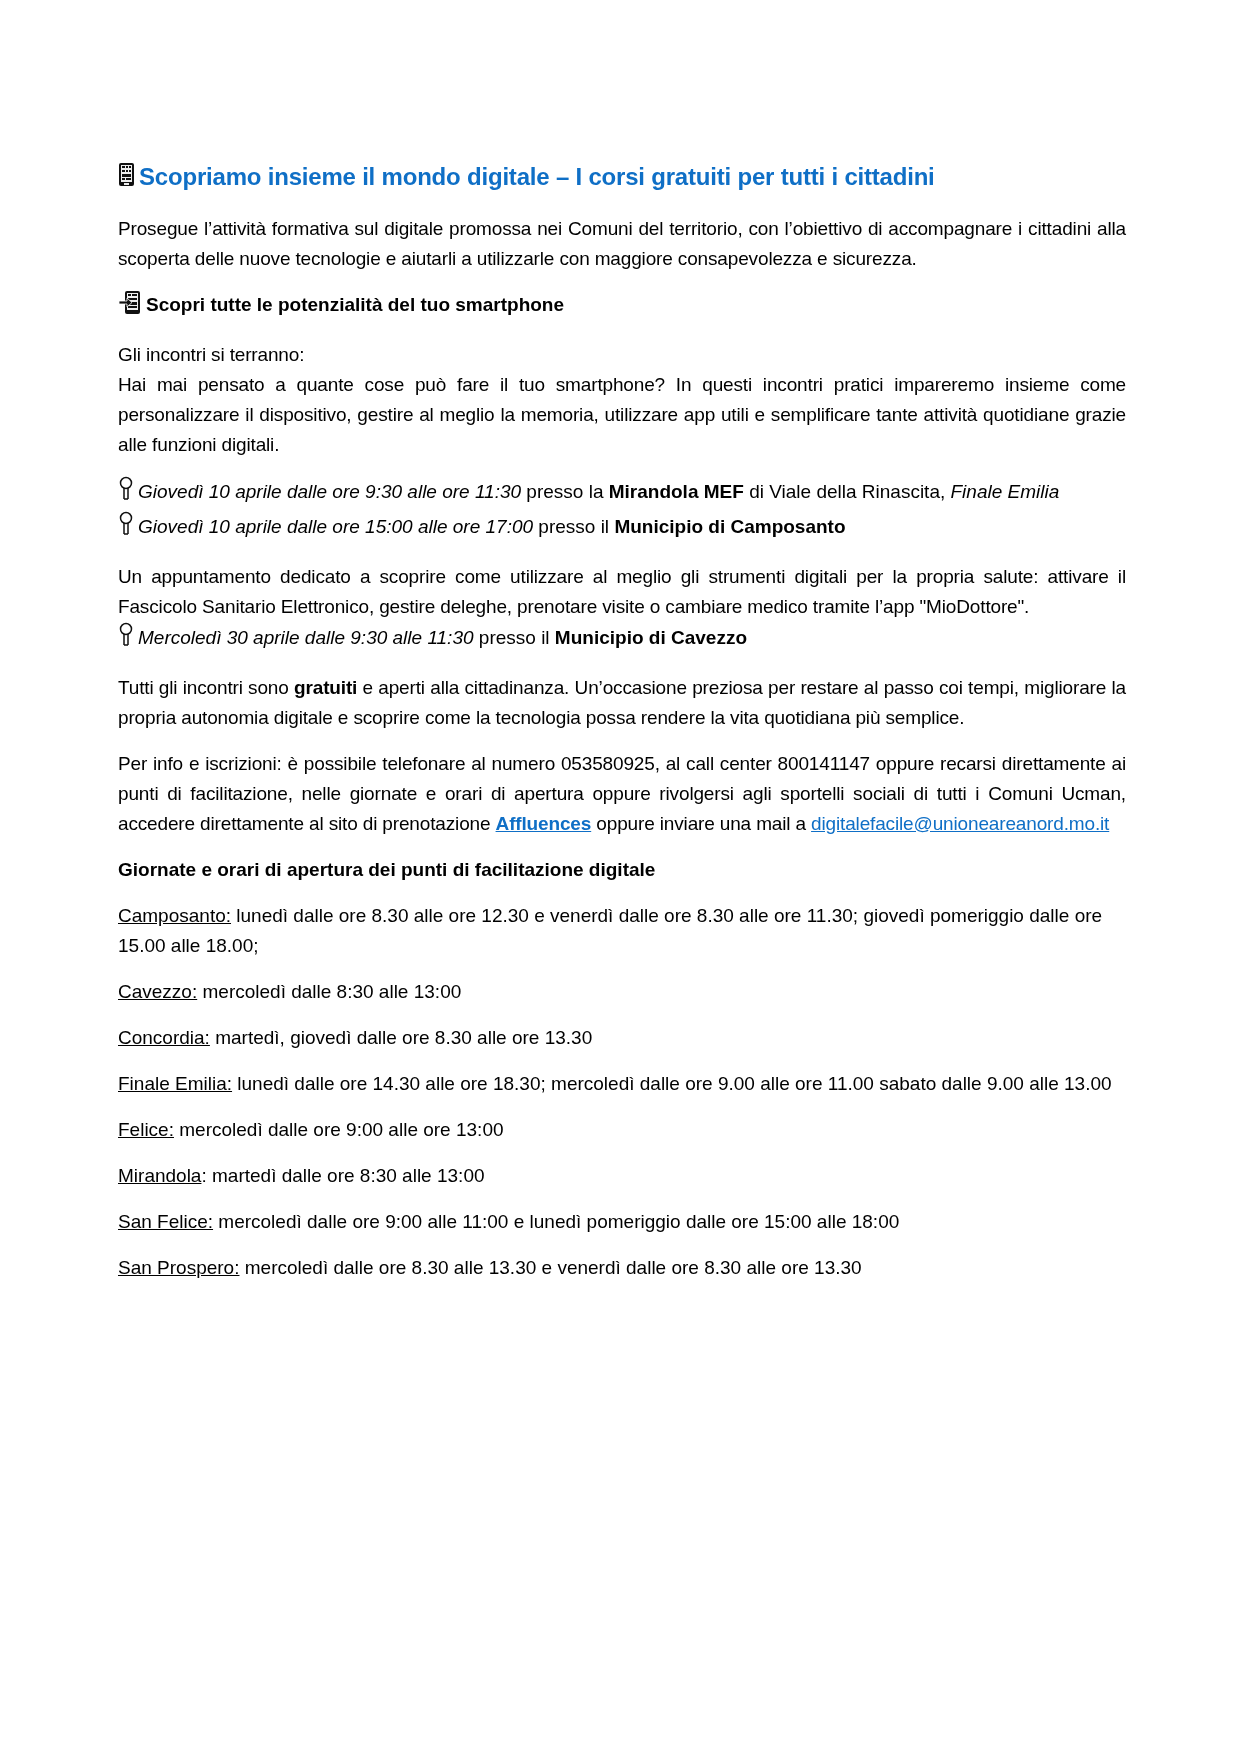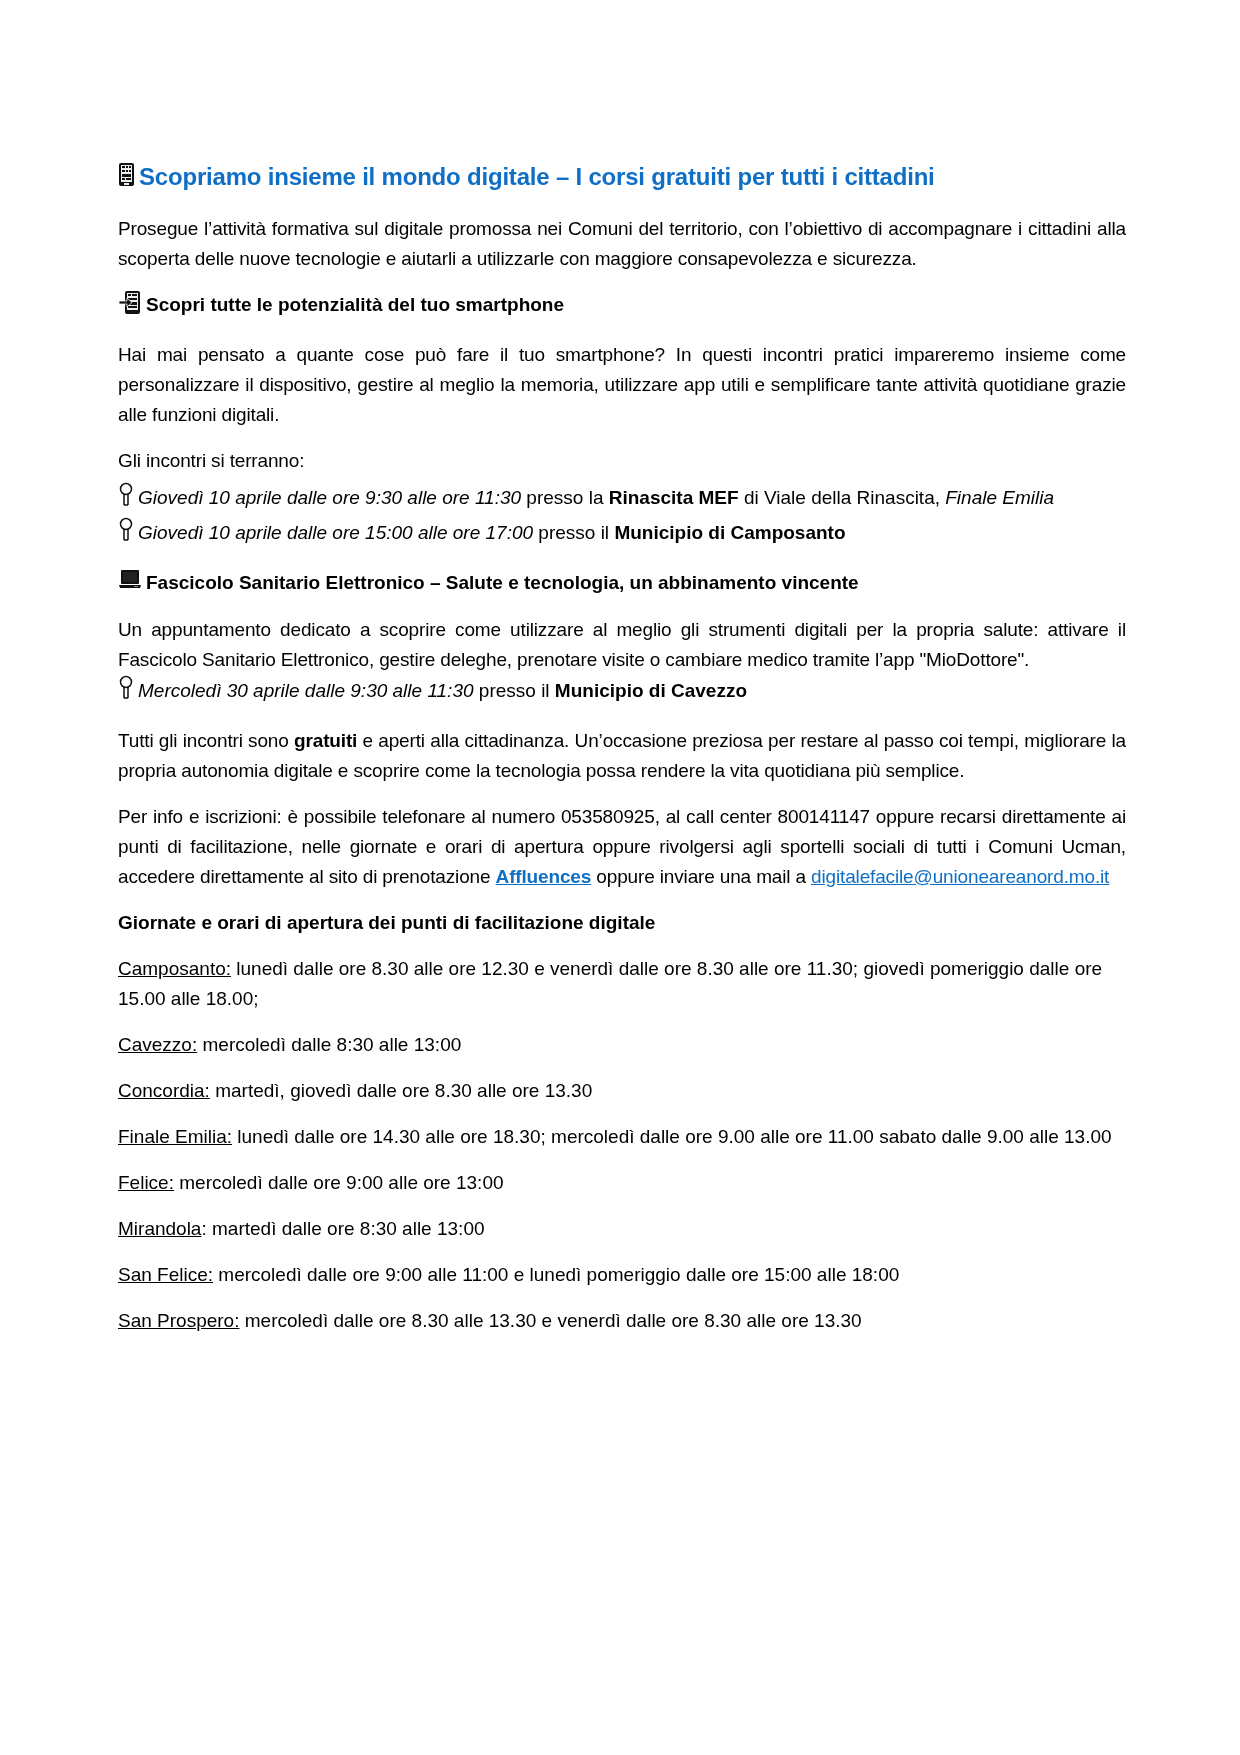--- a/index.html
+++ b/index.html
@@ -106,62 +106,51 @@
           <rect x="14" y="4" width="5" height="2" fill="#111"></rect>
         <rect x="10" y="8" width="9" height="2" fill="#111"></rect>
         <rect x="10" y="12" width="9" height="3" fill="#111"></rect>
         <rect x="10" y="16" width="9" height="2" fill="#111"></rect>
         <path d="M1 11 h8 v-3 l5 4.5 l-5 4.5 v-3 h-8 z" fill="#111" stroke="#fff" stroke-width="0.8"></path>
       </svg>
     </span>
     <span>Scopri tutte le potenzialità del tuo smartphone</span>
   </div>
 
+  <p class="p tight">Gli incontri si terranno:</p>
+
   <p class="p">Hai mai pensato a quante cose può fare il tuo smartphone? In questi incontri pratici impareremo insieme come personalizzare il dispositivo, gestire al meglio la memoria, utilizzare app utili e semplificare tante attività quotidiane grazie alle funzioni digitali.</p>
-
-  <p class="p tight">Gli incontri si terranno:</p>
 
   <div class="loc-block">
     <div class="loc-line">
       <span class="icon pin">
         <svg width="16" height="26" viewBox="0 0 16 26">
             <circle cx="8" cy="7" r="5.5" fill="none" stroke="#111" stroke-width="1.5"></circle>
             <path d="M6 12 v11 M10 12 v11 M6 23 h4" stroke="#111" stroke-width="1.5" fill="none"></path>
           </svg>
       </span>
       <em>Giovedì 10 aprile dalle ore 9:30 alle ore 11:30</em>
         <span style="white-space:pre"> presso la </span>
-        <b>Rinascita MEF</b>
+        <b>Mirandola MEF</b>
         <span style="white-space:pre"> di Viale della Rinascita, </span>
         <em>Finale Emilia</em>
     </div>
     <div class="loc-line">
       <span class="icon pin">
         <svg width="16" height="26" viewBox="0 0 16 26">
             <circle cx="8" cy="7" r="5.5" fill="none" stroke="#111" stroke-width="1.5"></circle>
             <path d="M6 12 v11 M10 12 v11 M6 23 h4" stroke="#111" stroke-width="1.5" fill="none"></path>
           </svg>
       </span>
       <em>Giovedì 10 aprile dalle ore 15:00 alle ore 17:00</em>
         <span style="white-space:pre"> presso il </span>
         <b>Municipio di Camposanto</b>
     </div>
   </div>
 
-  <div class="subhead">
-    <span class="icon">
-      <svg width="24" height="22" viewBox="0 0 24 22">
-        <rect x="3" y="2" width="18" height="14" rx="1" fill="#111"></rect>
-        <rect x="5" y="4" width="14" height="10" fill="#222"></rect>
-        <path d="M1 17 h22 l-1 3 h-20 z" fill="#111"></path>
-        <rect x="16" y="18" width="4" height="1" fill="#888"></rect>
-      </svg>
-    </span>
-    <span>Fascicolo Sanitario Elettronico – Salute e tecnologia, un abbinamento vincente</span>
-  </div>
 
   <p class="p tight">Un appuntamento dedicato a scoprire come utilizzare al meglio gli strumenti digitali per la propria salute: attivare il Fascicolo Sanitario Elettronico, gestire deleghe, prenotare visite o cambiare medico tramite l’app "MioDottore".</p>
 
   <div class="loc-block" style="margin-top:0">
     <div class="loc-line">
       <span class="icon pin">
         <svg width="16" height="26" viewBox="0 0 16 26">
             <circle cx="8" cy="7" r="5.5" fill="none" stroke="#111" stroke-width="1.5"></circle>
             <path d="M6 12 v11 M10 12 v11 M6 23 h4" stroke="#111" stroke-width="1.5" fill="none"></path>
           </svg>

